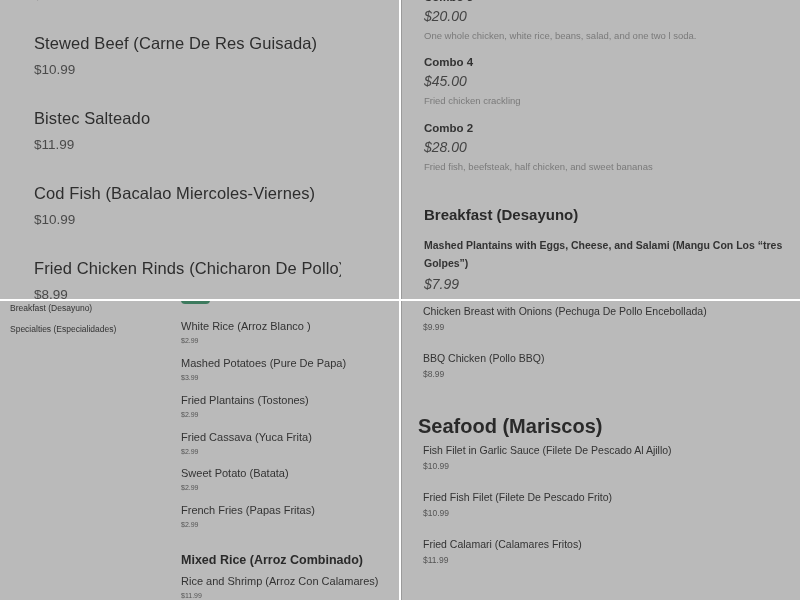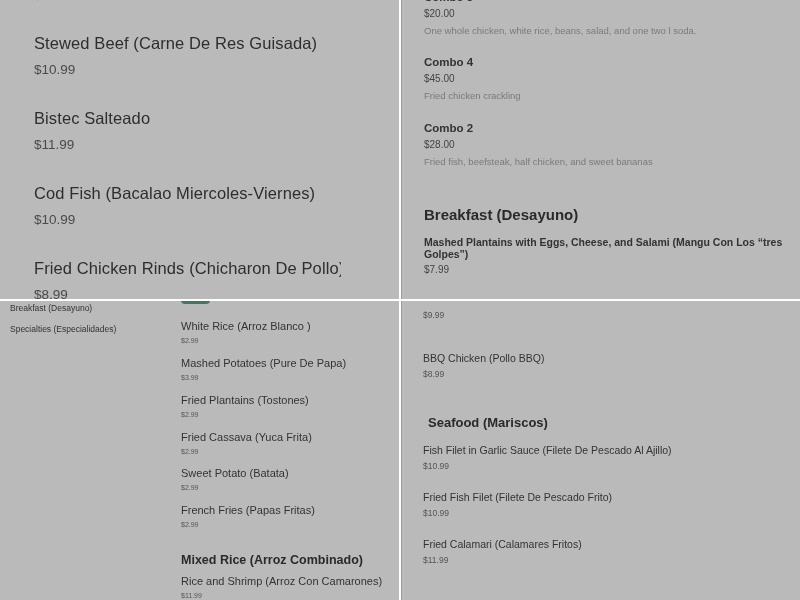--- a/index.html
+++ b/index.html
@@ -14,38 +14,38 @@
 
   
   .t1 .item{position:absolute;left:34px;}
   .t1 .name{font-size:16.5px;color:#2e2e2e;letter-spacing:0.1px;white-space:nowrap;}
   .t1 .price{font-size:13.5px;color:#4a4a4a;margin-top:9px;}
   .t1 .ghost{position:absolute;left:34px;top:-12px;font-size:13px;color:#9e9e9e;}
 
   
   .t2 .item{position:absolute;left:22px;right:14px;}
   .t2 .name{font-size:11.5px;font-weight:bold;color:#333;}
-  .t2 .price{font-size:10px;color:#444;margin-top:5px;}
+  .t2 .price{font-size:14px;color:#444;margin-top:5px;font-style:italic;}
   .t2 .desc{font-size:9.5px;color:#7a7a7a;margin-top:6px;white-space:nowrap;}
   .t2 .section{position:absolute;left:22px;font-size:15px;font-weight:bold;color:#2a2a2a;}
-  .t2 .longname{font-size:10.5px;font-weight:bold;color:#333;line-height:12px;}
+  .t2 .longname{font-size:10.5px;font-weight:bold;color:#333;line-height:18px;}
 
   
   .t3 .nav{position:absolute;left:10px;font-size:8.5px;color:#333;}
   .t3 .tab{position:absolute;left:181px;top:-3px;width:29px;height:6px;background:#3d7a5e;border-radius:0 0 4px 4px;}
   .t3 .item{position:absolute;left:181px;}
   .t3 .name{font-size:11px;color:#333;white-space:nowrap;}
   .t3 .price{font-size:7px;color:#555;margin-top:5px;}
   .t3 .section{position:absolute;left:181px;font-size:12.5px;font-weight:bold;color:#2a2a2a;white-space:nowrap;}
 
   
   .t4 .item{position:absolute;left:21px;}
   .t4 .name{font-size:10.5px;color:#333;white-space:nowrap;}
   .t4 .price{font-size:8.5px;color:#555;margin-top:5px;}
-  .t4 .section{position:absolute;left:26px;font-size:13px;font-weight:bold;color:#2a2a2a;}
+  .t4 .section{position:absolute;left:16px;font-size:20px;font-weight:bold;color:#2a2a2a;}
 </style>
 </head>
 <body>
 
 <div class="tile t1">
   <div class="ghost">$8.99</div>
   <div class="item" style="top:34px">
     <div class="name">Stewed Beef (Carne De Res Guisada)</div>
     <div class="price">$10.99</div>
   </div>
@@ -110,27 +110,28 @@
   <div class="item" style="top:166px">
     <div class="name">Sweet Potato (Batata)</div>
     <div class="price">$2.99</div>
   </div>
   <div class="item" style="top:203px">
     <div class="name">French Fries (Papas Fritas)</div>
     <div class="price">$2.99</div>
   </div>
   <div class="section" style="top:252px">Mixed Rice (Arroz Combinado)</div>
   <div class="item" style="top:274px">
-    <div class="name">Rice and Shrimp (Arroz Con Camarones)</div>
+    <div class="name">Rice and Shrimp (Arroz Con Calamares)</div>
     <div class="price">$11.99</div>
   </div>
 </div>
 
 <div class="tile t4">
   <div class="item" style="top:4px">
+    <div class="name">Chicken Breast with Onions (Pechuga De Pollo Encebollada)</div>
     <div class="price">$9.99</div>
   </div>
   <div class="item" style="top:51px">
     <div class="name">BBQ Chicken (Pollo BBQ)</div>
     <div class="price">$8.99</div>
   </div>
   <div class="section" style="top:114px">Seafood (Mariscos)</div>
   <div class="item" style="top:143px">
     <div class="name">Fish Filet in Garlic Sauce (Filete De Pescado Al Ajillo)</div>
     <div class="price">$10.99</div>

